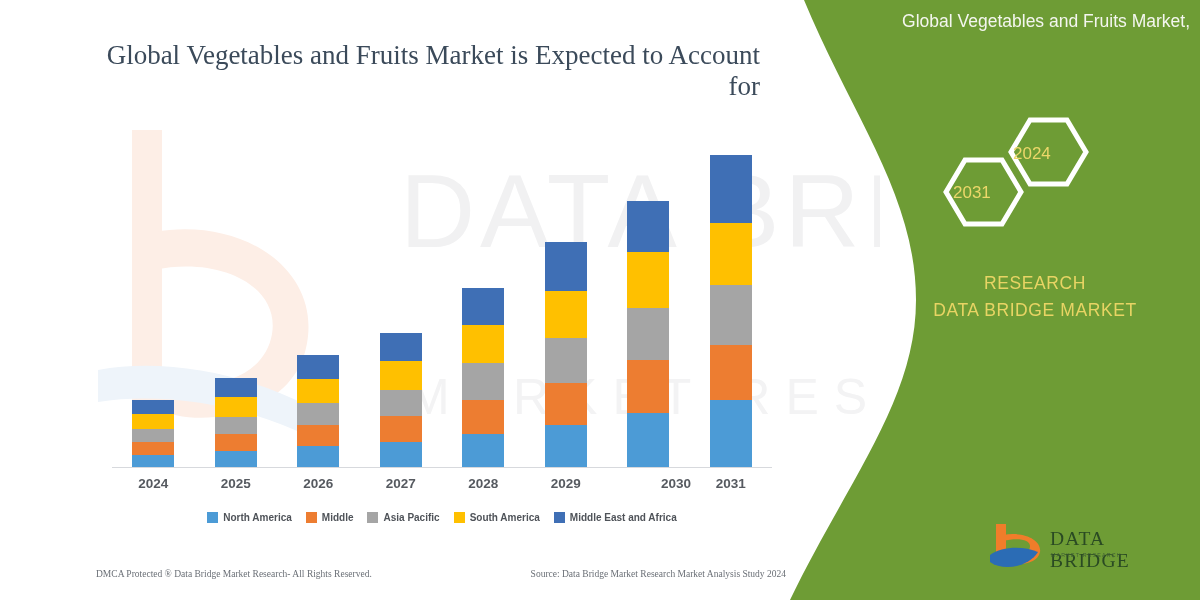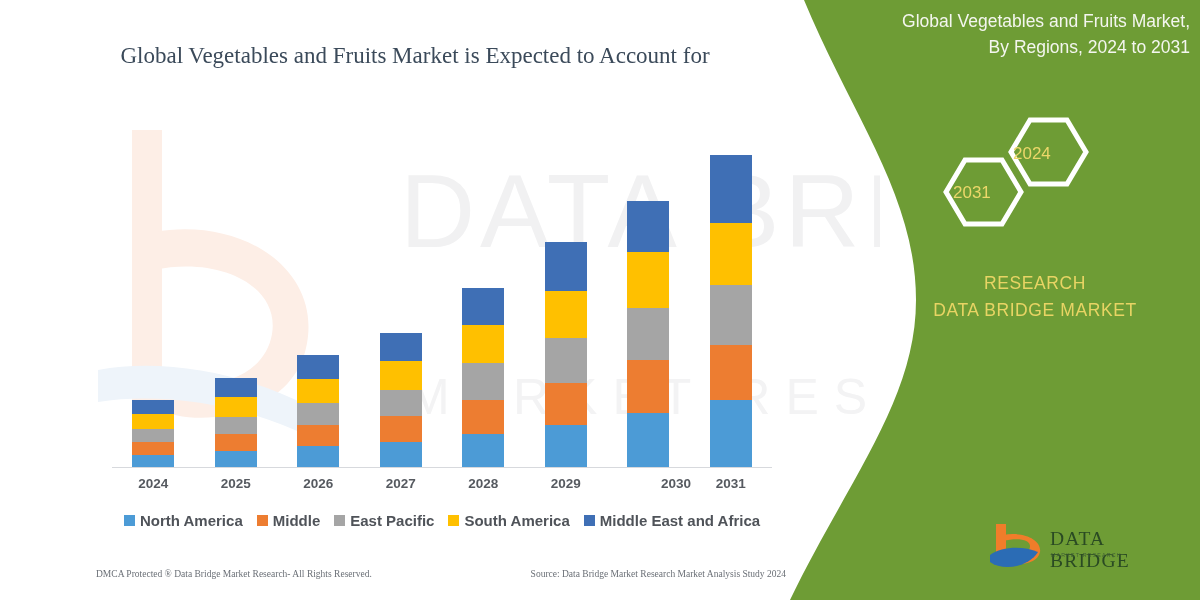--- a/index.html
+++ b/index.html
@@ -54,23 +54,23 @@
     position: absolute;
     left: 92px; top: 120px;
     width: 260px; height: 330px;
   }
 
   
   #chart-title {
     position: absolute;
     left: 70px; top: 40px;
     width: 690px;
-    text-align: center;
+    text-align: right;
     color: #3b4a5a;
-    font-size: 23px;
+    font-size: 27px;
     line-height: 31px;
     font-family: "Liberation Serif", serif;
     font-weight: 400;
   }
   #chart-title .t-line { display: block; }
 
   
   #chart-area {
     position: absolute;
     left: 0; top: 0;
@@ -121,21 +121,21 @@
     left: 112px; top: 512px;
     width: 660px;
     display: flex;
     align-items: center;
     justify-content: center;
     gap: 14px;
   }
   .legend-item { display: flex; align-items: center; gap: 5px; }
   .legend-swatch { width: 11px; height: 11px; display: block; }
   .legend-label {
-    font-size: 15px;
+    font-size: 10px;
     font-weight: bold;
     color: #4f5359;
     white-space: nowrap;
     font-family: "Liberation Sans", sans-serif;
   }
 
   
   #footer {
     position: absolute;
     left: 96px; top: 569px;
@@ -313,41 +313,40 @@
         <div class="legend-item">
           <span class="legend-swatch" style="background: rgb(76, 155, 214);"></span>
           <span class="legend-label">North America</span>
         </div>
         <div class="legend-item">
           <span class="legend-swatch" style="background: rgb(237, 125, 49);"></span>
           <span class="legend-label">Middle</span>
         </div>
         <div class="legend-item">
           <span class="legend-swatch" style="background: rgb(165, 165, 165);"></span>
-          <span class="legend-label">East Pacific</span>
+          <span class="legend-label">Asia Pacific</span>
         </div>
         <div class="legend-item">
           <span class="legend-swatch" style="background: rgb(255, 192, 0);"></span>
           <span class="legend-label">South America</span>
         </div>
         <div class="legend-item">
           <span class="legend-swatch" style="background: rgb(63, 111, 181);"></span>
           <span class="legend-label">Middle East and Africa</span>
         </div>
       </div>
 
     <div id="footer">
       <span>DMCA Protected ® Data Bridge Market Research- All Rights Reserved.</span>
       <span>Source: Data Bridge Market Research  Market Analysis Study 2024</span>
     </div>
   </div>
 
   <div id="right-title">
     <span class="rt-line">Global Vegetables and Fruits Market,</span>
-    <span class="rt-line">By Regions, 2024 to 2031</span>
   </div>
 
   <div id="hexes">
     <svg width="200" height="120" viewBox="0 0 200 120">
       <polygon points="105,8 142,8 161,40 142,72 105,72 86,40" fill="none" stroke="#ffffff" stroke-width="5"></polygon>
       <polygon points="40,48 77,48 96,80 77,112 40,112 21,80" fill="none" stroke="#ffffff" stroke-width="5"></polygon>
     </svg>
     <span class="hex-label" id="hex-2024-label">2024</span>
     <span class="hex-label" id="hex-2031-label">2031</span>
   </div>

